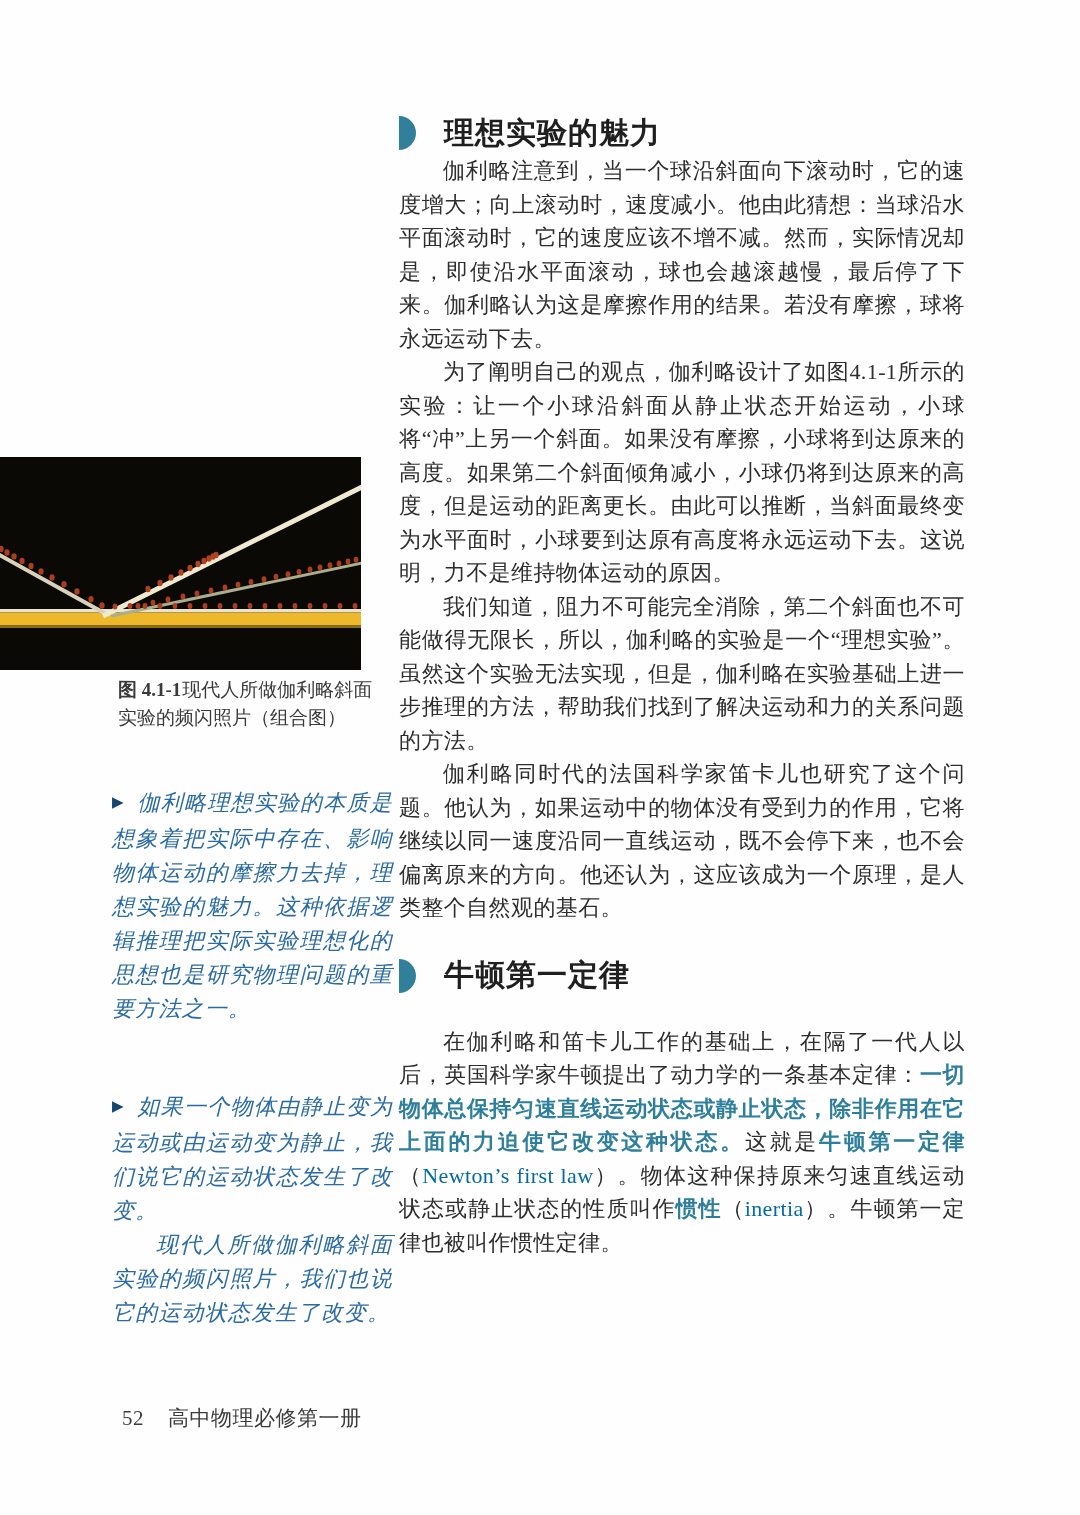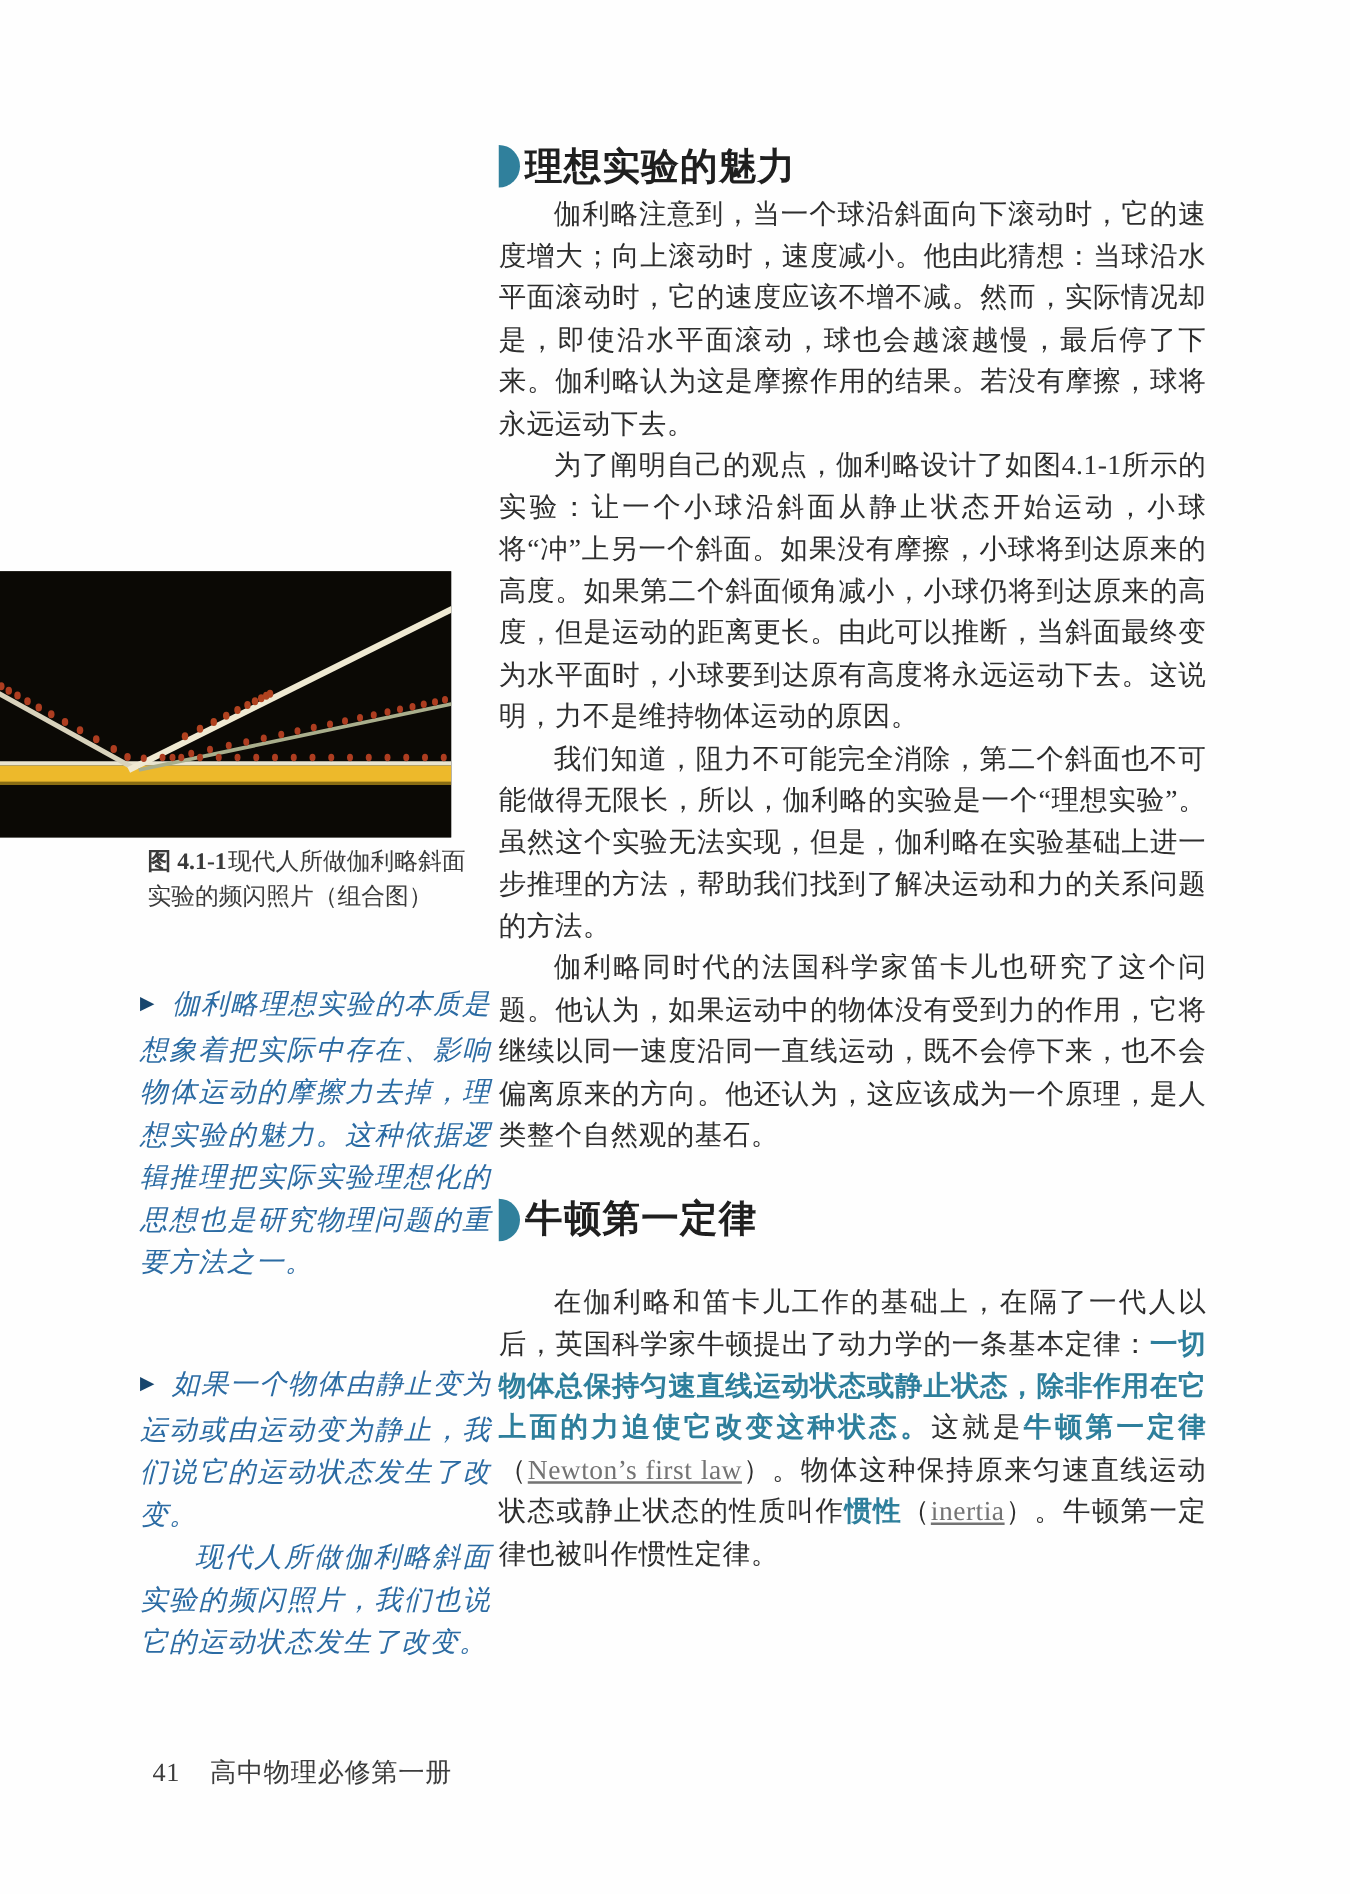--- a/index.html
+++ b/index.html
@@ -37,21 +37,21 @@
   .note2 { top:1090px; }
   .note p { margin:0; }
   .marker {
     font-style:normal; font-size:15px; color:#16456e;
     margin-right:14px; letter-spacing:0; position:relative; top:-3px;
   }
   .indent2 { text-indent:2em; }
 
   
   .main { position:absolute; left:399px; top:112px; width:566px; }
-  .heading { display:flex; align-items:center; gap:4px; height:42px; margin:0; }
+  .heading { display:flex; align-items:center; gap:28px; height:42px; margin:0; }
   .heading-2 { margin-top:30px; }
   .half-circle {
     width:17px; height:34px; flex:0 0 17px;
     background:#30809c;
     border-radius:0 17px 17px 0;
   }
   .heading .htxt {
     font-family:"Liberation Sans", sans-serif;
     font-weight:bold; font-size:30px; color:#1f1f1f; letter-spacing:1px;
   }
@@ -59,21 +59,21 @@
     margin:0;
     font-size:22px; line-height:33.5px;
     text-align:justify; text-indent:2em;
     color:#2e2e2e; letter-spacing:0.4px;
   }
   .body-p.first { margin-top:28px; }
   .em {
     color:#2e7f9c; font-weight:bold;
     font-family:"Liberation Sans", sans-serif;
   }
-  .en-teal { color:#737373;text-decoration:underline; }
+  .en-teal { color:#0369a1; }
 
   
   .footer {
     position:absolute; left:122px; top:1404px;
     font-size:21px; color:#3c3c3c; letter-spacing:0.5px;
   }
   .footer .pagenum { margin-right:24px; }
 </style>
 </head>
 <body>
@@ -193,16 +193,16 @@
     <div class="heading heading-2">
       <div class="half-circle"></div>
       <div class="htxt">牛顿第一定律</div>
     </div>
 
     <p class="body-p first"><span>在伽利略和笛卡儿工作的基础上，在隔了一代人以后，英国科学家牛顿提出了动力学的一条基本定律：</span><span class="em">一切物体总保持匀速直线运动状态或静止状态，除非作用在它上面的力迫使它改变这种状态。</span><span>这就是</span><span class="em">牛顿第一定律</span><span>（</span><span class="en-teal">Newton’s first law</span><span>）。物体这种保持原来匀速直线运动状态或静止状态的性质叫作</span><span class="em">惯性</span><span>（</span><span class="en-teal">inertia</span><span>）。牛顿第一定律也被叫作惯性定律。</span></p>
 
   </div>
 
   <div class="footer">
-    <span class="pagenum">41</span><span>高中物理必修第一册</span>
+    <span class="pagenum">52</span><span>高中物理必修第一册</span>
   </div>
 
 </div>
 
 </body></html>

